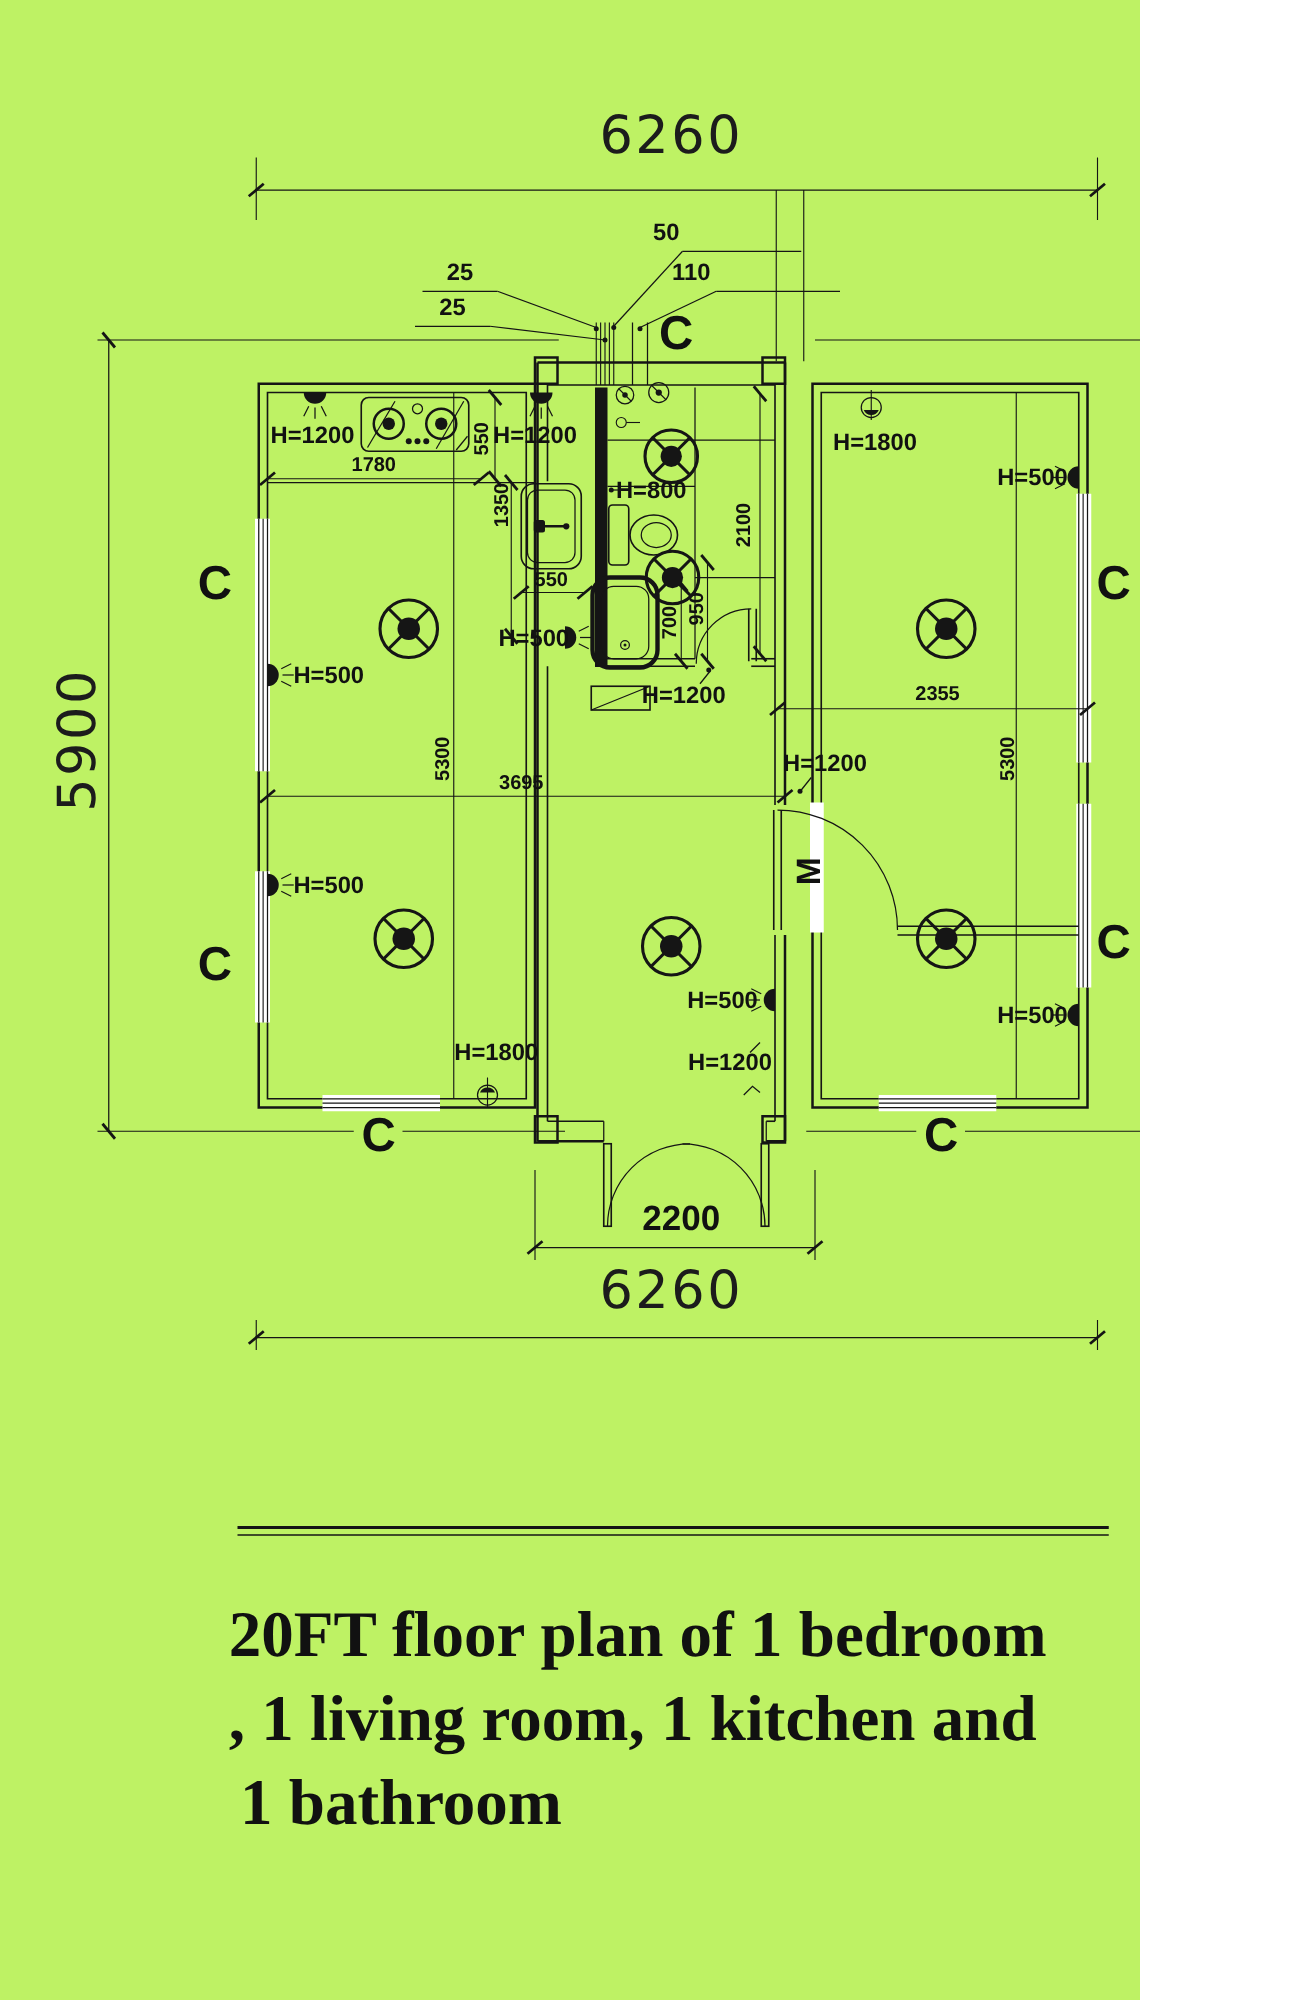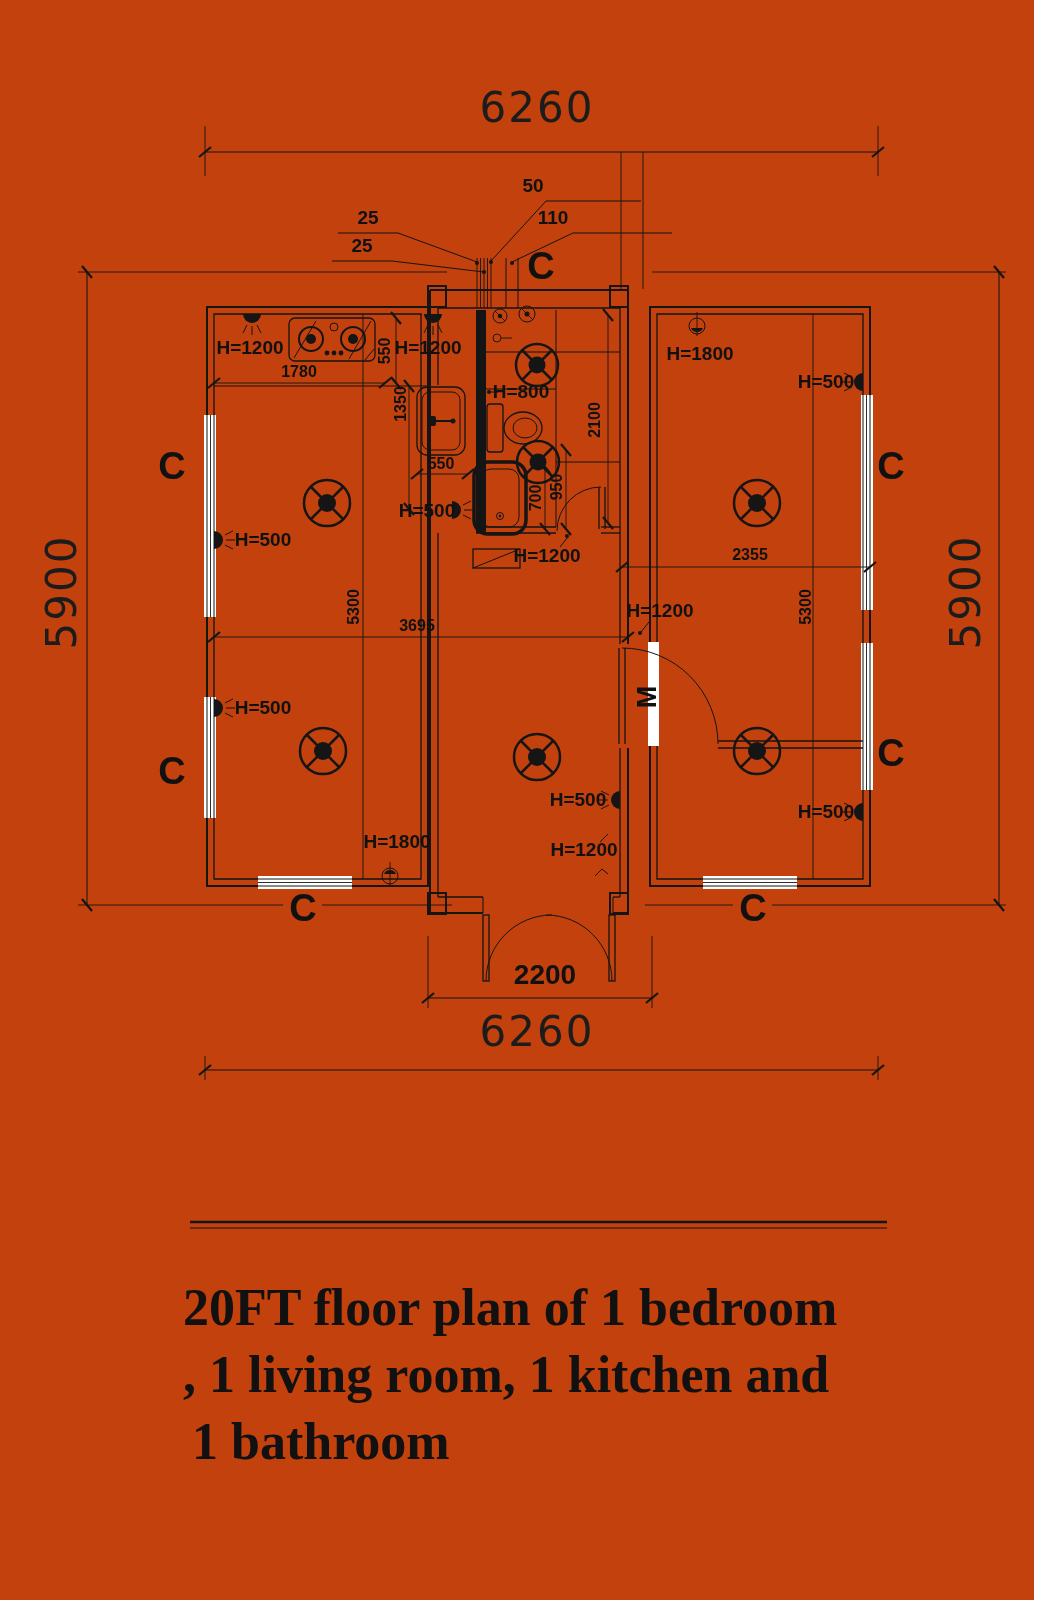--- a/index.html
+++ b/index.html
@@ -1,16 +1,16 @@
 <!DOCTYPE html>
 <html><head>
 <meta charset="utf-8">
 <style>
   html,body{margin:0;padding:0;background:#ffffff;}
-  #stage{position:relative;width:1034px;height:1600px;background:#c2410c;overflow:hidden;}
+  #stage{position:relative;width:912px;height:1600px;background:#bef264;overflow:hidden;}
   svg{display:block;}
   svg .ln{stroke:#151515;fill:none;}
   svg .thin{stroke-width:1;}
   svg .hair{stroke-width:0.9;}
   svg .wall{stroke-width:2;}
   svg .wall2{stroke-width:1.3;}
   svg .thick{stroke-width:3.5;}
   svg text{fill:#111;stroke:none;}
   .dimbig{font-family:"DejaVu Sans",sans-serif;font-size:42px;letter-spacing:2px;fill:#1c1c1c;}
   .dimmid{font-family:"Liberation Sans",sans-serif;font-weight:700;font-size:28px;}

